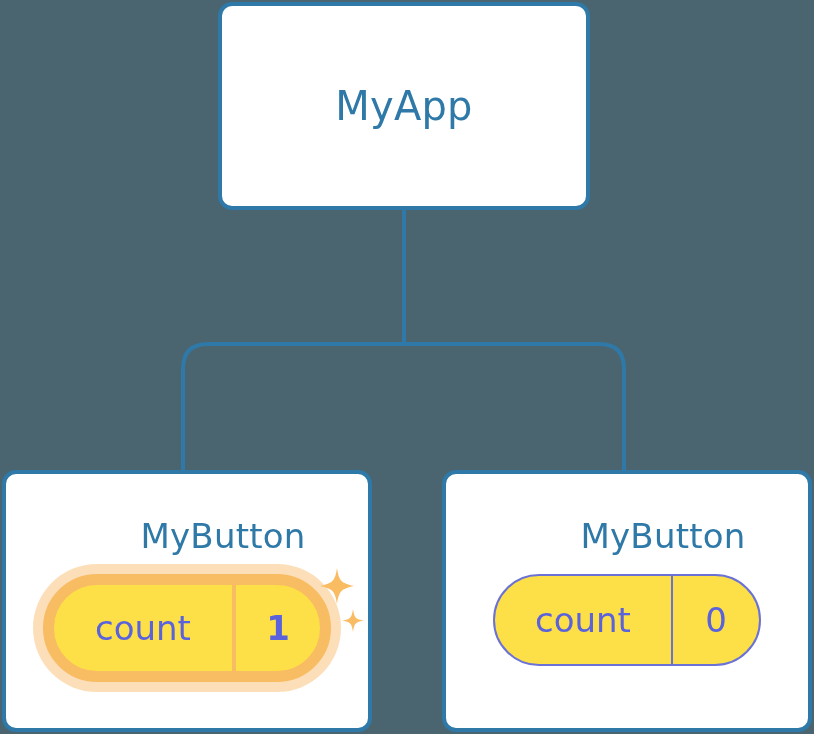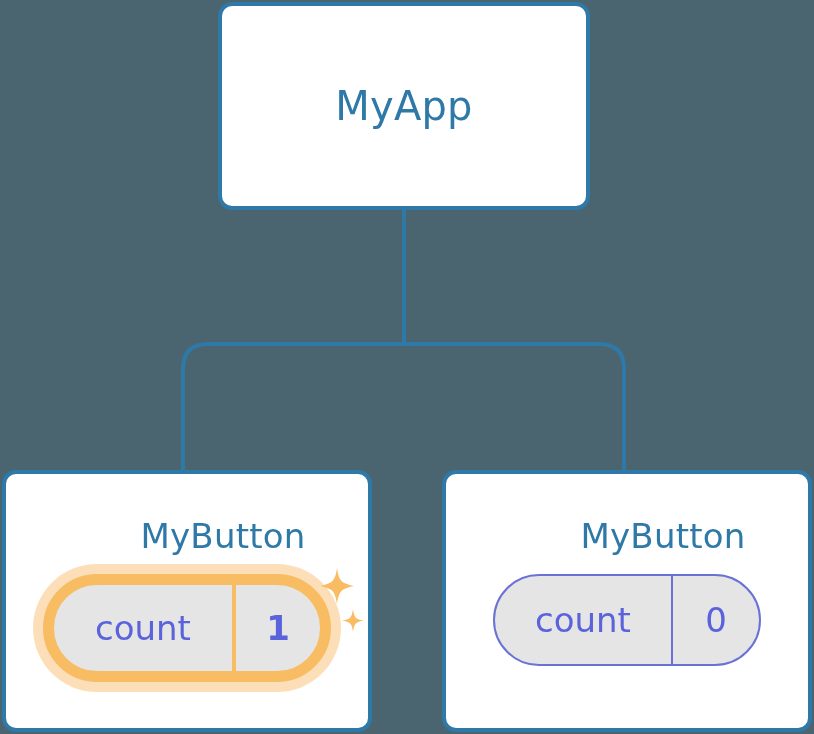--- a/index.html
+++ b/index.html
@@ -92,21 +92,21 @@
     left: 50%;
     transform: translateX(-50%);
     top: 100px;
   }
 
   .pill {
     position: relative;
     display: flex;
     align-items: stretch;
     box-sizing: border-box;
-    background: #e5e5e5;
+    background: #fde047;
     border-radius: 999px;
     overflow: hidden;
     text-align: center;
   }
 
   
   .pill-plain {
     width: 268px;
     height: 92px;
     border: 2px solid #6b72d6;

